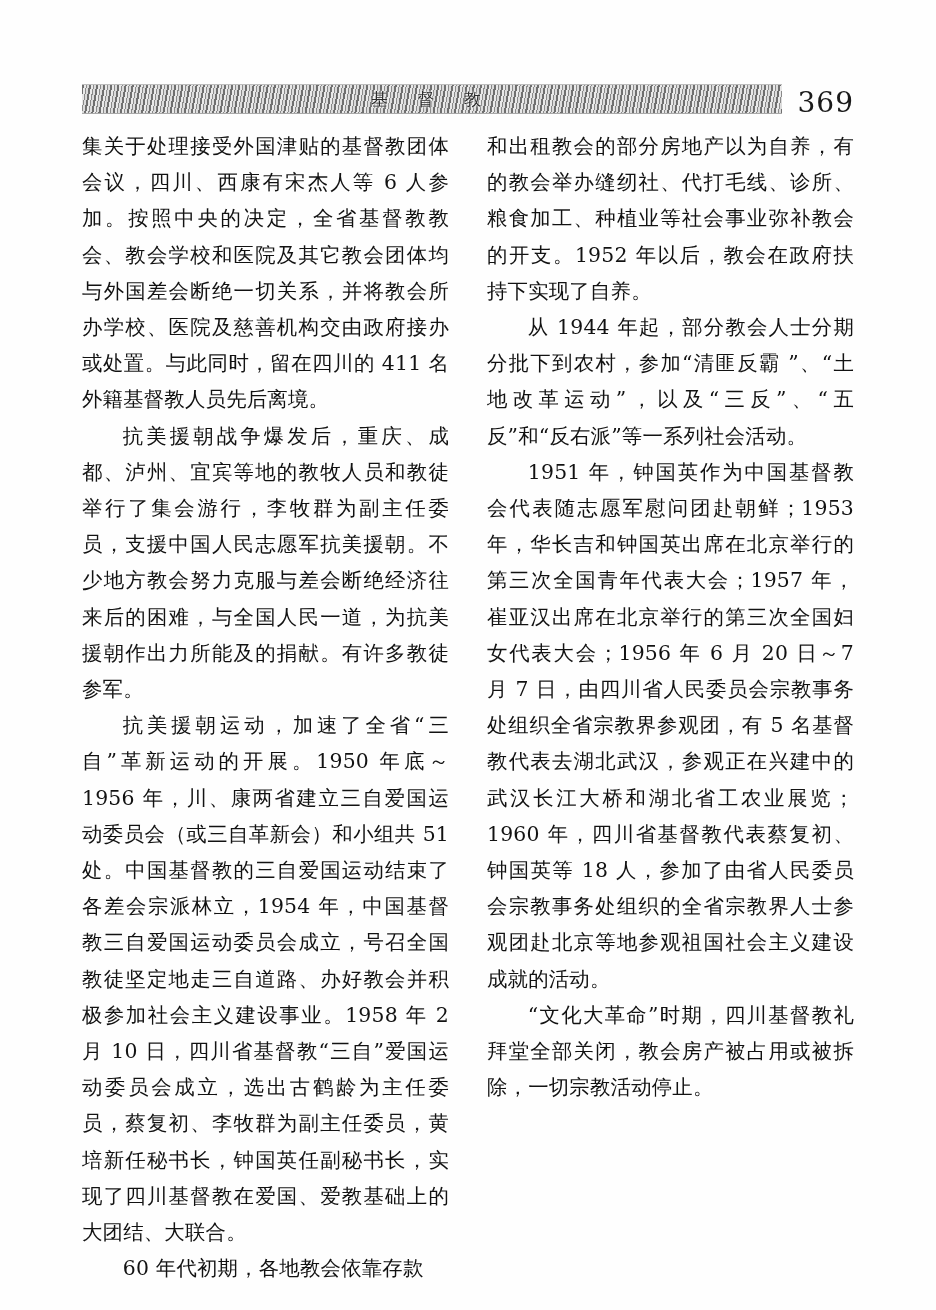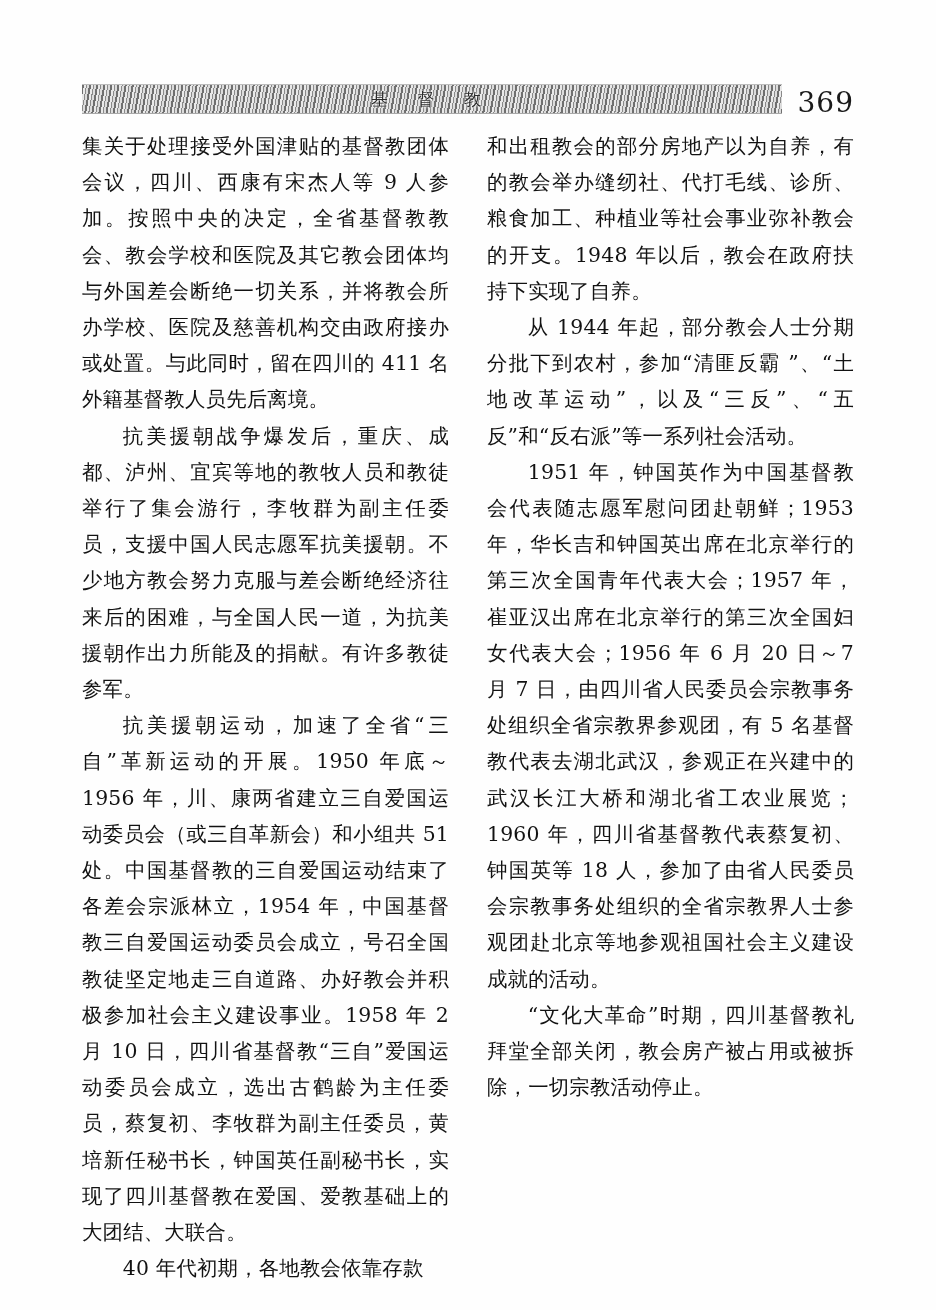--- a/index.html
+++ b/index.html
@@ -107,27 +107,27 @@
   <div class="header">
     <div class="header-band">
       <div class="running-head">基 督 教</div>
     </div>
     <div class="page-number">369</div>
   </div>
 
   <div class="columns">
 
     <div class="col">
-      <p class="cont">集关于处理接受外国津贴的基督教团体会议，四川、西康有宋杰人等 9 人参加。按照中央的决定，全省基督教教会、教会学校和医院及其它教会团体均与外国差会断绝一切关系，并将教会所办学校、医院及慈善机构交由政府接办或处置。与此同时，留在四川的 411 名外籍基督教人员先后离境。</p>
+      <p class="cont">集关于处理接受外国津贴的基督教团体会议，四川、西康有宋杰人等 6 人参加。按照中央的决定，全省基督教教会、教会学校和医院及其它教会团体均与外国差会断绝一切关系，并将教会所办学校、医院及慈善机构交由政府接办或处置。与此同时，留在四川的 411 名外籍基督教人员先后离境。</p>
       <p>抗美援朝战争爆发后，重庆、成都、泸州、宜宾等地的教牧人员和教徒举行了集会游行，李牧群为副主任委员，支援中国人民志愿军抗美援朝。不少地方教会努力克服与差会断绝经济往来后的困难，与全国人民一道，为抗美援朝作出力所能及的捐献。有许多教徒参军。</p>
       <p>抗美援朝运动，加速了全省“三自”革新运动的开展。1950 年底～1956 年，川、康两省建立三自爱国运动委员会（或三自革新会）和小组共 51 处。中国基督教的三自爱国运动结束了各差会宗派林立，1954 年，中国基督教三自爱国运动委员会成立，号召全国教徒坚定地走三自道路、办好教会并积极参加社会主义建设事业。1958 年 2 月 10 日，四川省基督教“三自”爱国运动委员会成立，选出古鹤龄为主任委员，蔡复初、李牧群为副主任委员，黄培新任秘书长，钟国英任副秘书长，实现了四川基督教在爱国、爱教基础上的大团结、大联合。</p>
-      <p>40 年代初期，各地教会依靠存款</p>
+      <p>60 年代初期，各地教会依靠存款</p>
     </div>
 
     <div class="col">
-      <p class="cont">和出租教会的部分房地产以为自养，有的教会举办缝纫社、代打毛线、诊所、粮食加工、种植业等社会事业弥补教会的开支。1948 年以后，教会在政府扶持下实现了自养。</p>
+      <p class="cont">和出租教会的部分房地产以为自养，有的教会举办缝纫社、代打毛线、诊所、粮食加工、种植业等社会事业弥补教会的开支。1952 年以后，教会在政府扶持下实现了自养。</p>
       <p>从 1944 年起，部分教会人士分期分批下到农村，参加“清匪反霸 ”、“土地改革运动”，以及“三反”、“五反”和“反右派”等一系列社会活动。</p>
       <p>1951 年，钟国英作为中国基督教会代表随志愿军慰问团赴朝鲜；1953 年，华长吉和钟国英出席在北京举行的第三次全国青年代表大会；1957 年，崔亚汉出席在北京举行的第三次全国妇女代表大会；1956 年 6 月 20 日～7 月 7 日，由四川省人民委员会宗教事务处组织全省宗教界参观团，有 5 名基督教代表去湖北武汉，参观正在兴建中的武汉长江大桥和湖北省工农业展览；1960 年，四川省基督教代表蔡复初、钟国英等 18 人，参加了由省人民委员会宗教事务处组织的全省宗教界人士参观团赴北京等地参观祖国社会主义建设成就的活动。</p>
       <p>“文化大革命”时期，四川基督教礼拜堂全部关闭，教会房产被占用或被拆除，一切宗教活动停止。</p>
     </div>
 
   </div>
 </div>
 
 </body></html>

